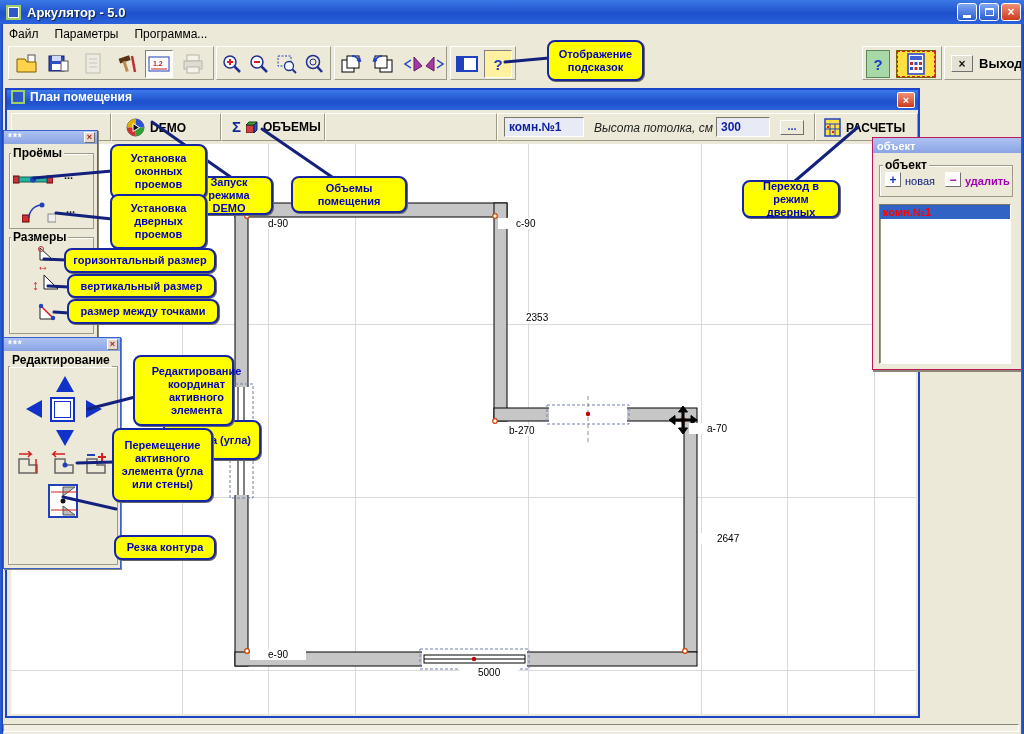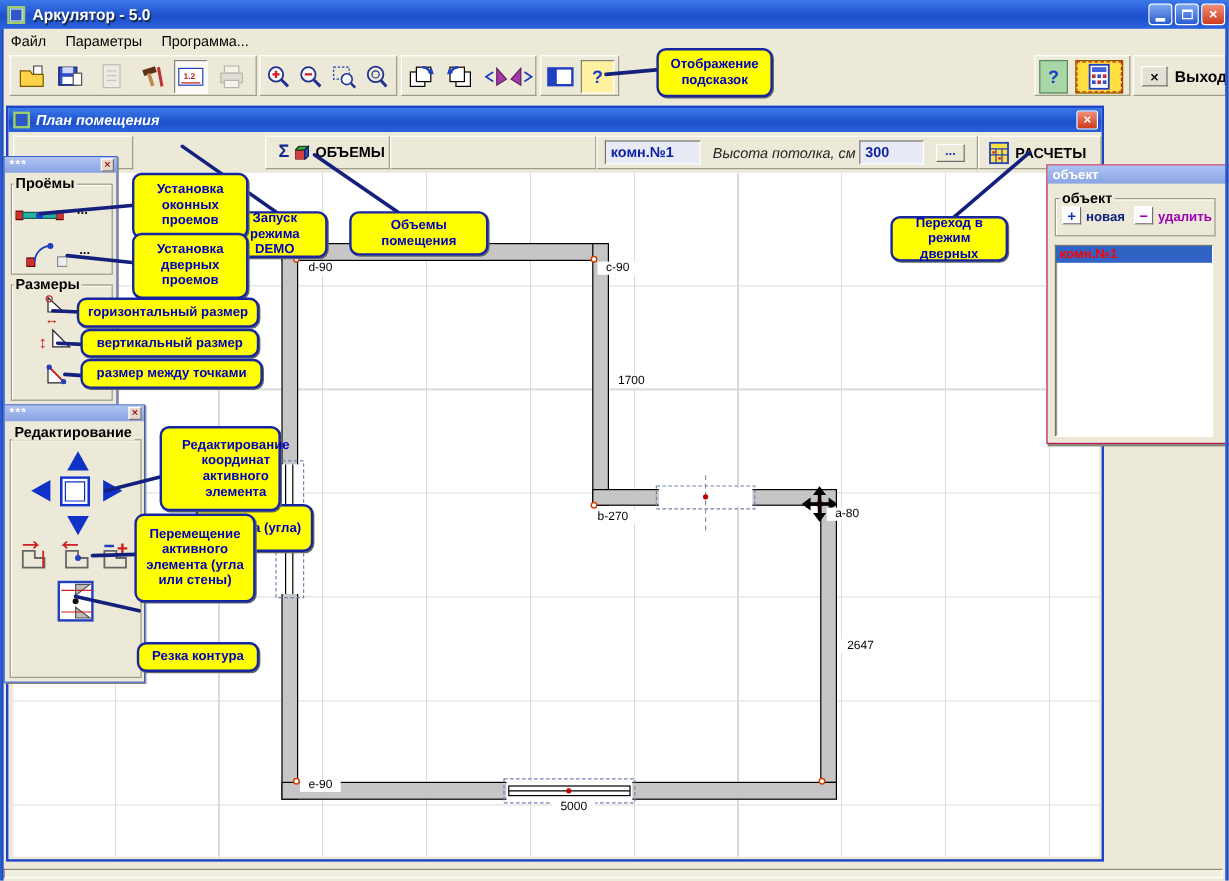--- a/index.html
+++ b/index.html
@@ -34,39 +34,39 @@
   .tbtn.pressed-y{border:1px solid;border-color:#808080 #fff #fff #808080;background:#FFF1A0;}
   .qmark{color:#1A3ACB;font-weight:bold;font-size:15px;}
   .exitlbl{font-weight:bold;font-size:13px;color:#000;}
   .xbox{width:22px;height:17px;border:1px solid;border-color:#fff #707070 #707070 #fff;background:#E4E0D4;
     display:flex;align-items:center;justify-content:center;font-weight:bold;font-size:12px;color:#111;}
   .statusbar{position:absolute;left:0;top:722px;width:1024px;height:12px;background:var(--chrome);z-index:30;}
   .statusin{position:absolute;left:3px;top:2px;width:1016px;height:8px;border:1px solid;border-color:#8a8774 #fff #fff #8a8774;background:#F1EFE2;}
   
   .planwin{position:absolute;left:5px;top:88px;width:915px;height:630px;border:2px solid #1C44C8;background:var(--chrome);z-index:5;}
   .pw-title{position:absolute;left:0;top:0;right:0;height:20px;
-    background:linear-gradient(180deg,#3C79E8,#1E50CC 60%,#2B62DC);display:flex;align-items:center;font-style:italic;}
+    background:linear-gradient(180deg,#3C79E8,#1E50CC 60%,#2B62DC);display:flex;}
   .pw-title .t{color:#fff;font-weight:bold;font-size:12px;margin-left:5px;}
   .pw-icon{width:14px;height:14px;margin-left:4px;background:#2E57C8;border:2px solid #9ED06A;}
   .pw-close{position:absolute;right:3px;top:2px;width:18px;height:16px;border-radius:2px;border:1px solid #fff;
     background:linear-gradient(180deg,#F09078,#CE3A1C);color:#fff;font-weight:bold;font-size:11px;
     display:flex;align-items:center;justify-content:center;}
   .pw-toolbar{position:absolute;left:2px;top:22px;width:907px;height:30px;background:var(--chrome);}
   .isec{position:absolute;top:1px;height:28px;border:1px solid;border-color:#FFFFFF #9D9A87 #9D9A87 #FFFFFF;}
   .ibtn{display:flex;align-items:center;gap:5px;font-weight:bold;font-size:12px;color:#000;}
   .field{border:1px solid;border-color:#7A7769 #fff #fff #7A7769;background:#E8EBF5;
     color:#0B1F9E;font-weight:bold;font-size:12px;padding:2px 4px;}
   .itallbl{font-style:italic;font-size:12px;color:#222;}
   .morebtn{border:1px solid;border-color:#fff #707070 #707070 #fff;background:var(--chrome);
     font-weight:bold;font-size:11px;color:#1A3ACB;text-align:center;line-height:10px;}
   .canvas{position:absolute;left:4px;top:54px;width:905px;height:570px;background:#fff;overflow:hidden;
     background-image:repeating-linear-gradient(to right,transparent 0 85.5px,#DADADA 85.5px 86.5px),
                      repeating-linear-gradient(to bottom,transparent 0 85.5px,#DADADA 85.5px 86.5px);
     background-position:-1px 0,0 8px;}
-  .plabel{position:absolute;font-size:10px;color:#000;background:#fff;line-height:11px;padding:0 7px;}
+  .plabel{position:absolute;font-size:10px;color:#000;background:#fff;line-height:11px;padding:0 18px;}
   
   .fpanel{position:absolute;background:var(--chrome);border:1px solid #3A5FCF;box-shadow:1px 1px 0 #8a8774;z-index:20;}
   .fp-title{position:absolute;left:0;top:0;right:0;height:13px;
     background:linear-gradient(180deg,#AEC2F2,#8AA4E4);display:flex;align-items:center;}
   .fp-title .t{color:#fff;font-weight:bold;font-size:10px;margin-left:4px;letter-spacing:1px;}
   .fp-close{position:absolute;top:1px;width:11px;height:11px;border:1px solid;border-color:#fff #707070 #707070 #fff;
     background:#E6D8CC;color:#A02020;font-weight:bold;font-size:9px;line-height:9px;text-align:center;}
   .grouplbl{position:absolute;font-weight:bold;font-size:12px;color:#000;background:var(--chrome);padding:0 2px;z-index:2;}
   .groupbox{position:absolute;border:1px solid #9D9A87;box-shadow:inset 1px 1px 0 #fff;}
   .dots{position:absolute;font-weight:bold;font-size:11px;color:#111;}
@@ -273,20 +273,33 @@
 <div class="planwin">
   <div class="pw-title">
     <div class="pw-icon"></div>
     <div class="t">План помещения</div>
     <div class="pw-close">
         <span>×</span>
       </div>
   </div>
   <div class="pw-toolbar">
     <div class="isec" style="left:2px;width:100px;"></div>
+    <div class="isec" style="left:102px;width:110px;">
+      <div class="ibtn abs" style="left:14px;top:4px;">
+        <svg width="19" height="19" viewBox="0 0 19 19">
+          <circle cx="9.5" cy="9.5" r="8.5" fill="#E8E8E8" stroke="#555"></circle>
+          <path d="M9.5 1 A8.5 8.5 0 0 1 18 9.5 L9.5 9.5 Z" fill="#3050D8"></path>
+          <path d="M18 9.5 A8.5 8.5 0 0 1 9.5 18 L9.5 9.5 Z" fill="#30A030"></path>
+          <path d="M1 9.5 A8.5 8.5 0 0 1 9.5 1 L9.5 9.5 Z" fill="#E0B000"></path>
+          <path d="M9.5 18 A8.5 8.5 0 0 1 1 9.5 L9.5 9.5 Z" fill="#D03030"></path>
+          <path d="M7 5.5 L13.5 9.5 L7 13.5 Z" fill="#101010" stroke="#fff"></path>
+          </svg>
+        <span>DEMO</span>
+      </div>
+    </div>
     <div class="isec" style="left:212px;width:104px;">
       <div class="ibtn abs" style="left:10px;top:4px;">
         <span style="color:#102890;font-size:15px;font-weight:bold;">Σ</span>
         <svg width="12" height="12" viewBox="0 0 12 12">
           <rect x="0" y="4" width="8" height="8" fill="#D04040" stroke="#601010"></rect>
           <path d="M0 4 L3 1 H11 L8 4 Z" fill="#40A040" stroke="#104010"></path>
           <path d="M8 12 V4 L11 1 V9 Z" fill="#3050C8" stroke="#101C60"></path>
           </svg>
         <span>ОБЪЕМЫ</span>
       </div>
@@ -360,23 +373,23 @@
         <line x1="663" y1="276" x2="681" y2="276" stroke-width="3"></line>
         <line x1="672" y1="267" x2="672" y2="285" stroke-width="3"></line>
         <path d="M658 276 l6 -4.5 v9 z"></path>
           <path d="M686 276 l-6 -4.5 v9 z"></path>
         <path d="M672 262 l-4.5 6 h9 z"></path>
           <path d="M672 290 l-4.5 -6 h9 z"></path>
       </g>
     </svg>
     <span class="plabel" style="left:239px;top:74px;">d-90</span>
     <span class="plabel" style="left:487px;top:74px;">c-90</span>
-    <span class="plabel" style="left:497px;top:168px;">1700</span>
+    <span class="plabel" style="left:497px;top:168px;">2353</span>
     <span class="plabel" style="left:480px;top:281px;">b-270</span>
-    <span class="plabel" style="left:678px;top:279px;">a-80</span>
+    <span class="plabel" style="left:678px;top:279px;">a-70</span>
     <span class="plabel" style="left:688px;top:389px;">2647</span>
     <span class="plabel" style="left:239px;top:505px;">e-90</span>
     <span class="plabel" style="left:676px;top:537px;margin-top:40px;">f-90</span>
     <span class="plabel" style="left:449px;top:523px;">5000</span>
   </div>
 </div>
 
 <div class="fpanel" style="left:3px;top:130px;width:95px;height:208px;">
   <div class="fp-title">
     <span class="t">***</span>
@@ -466,21 +479,21 @@
 <div class="objpanel">
   <div class="obj-title">
     <span class="t">объект</span>
     <div class="fp-close" style="right:3px;top:2px;position:absolute;"><span>×</span></div>
   </div>
   <span class="grouplbl" style="left:10px;top:20px;">объект</span>
   <div class="groupbox" style="left:6px;top:27px;width:134px;height:32px;"></div>
   <div class="abs miniicon" style="left:12px;top:34px;color:#1030C0;">
       <span>+</span>
     </div>
-  <span class="abs" style="left:32px;top:37px;font-weight:bold;font-size:11px;color:#10207E;">новая</span>
+  <span class="abs" style="left:32px;top:37px;font-weight:normal;font-size:11px;color:#10207E;">новая</span>
   <div class="abs miniicon" style="left:72px;top:34px;color:var(--delete_purple);">
       <span>−</span>
     </div>
   <span class="abs" style="left:92px;top:37px;font-weight:bold;font-size:11px;color:var(--delete_purple);">удалить</span>
   <div class="objlist">
     <div class="objitem">комн.№1</div>
   </div>
 </div>
 
 <svg class="lines">

